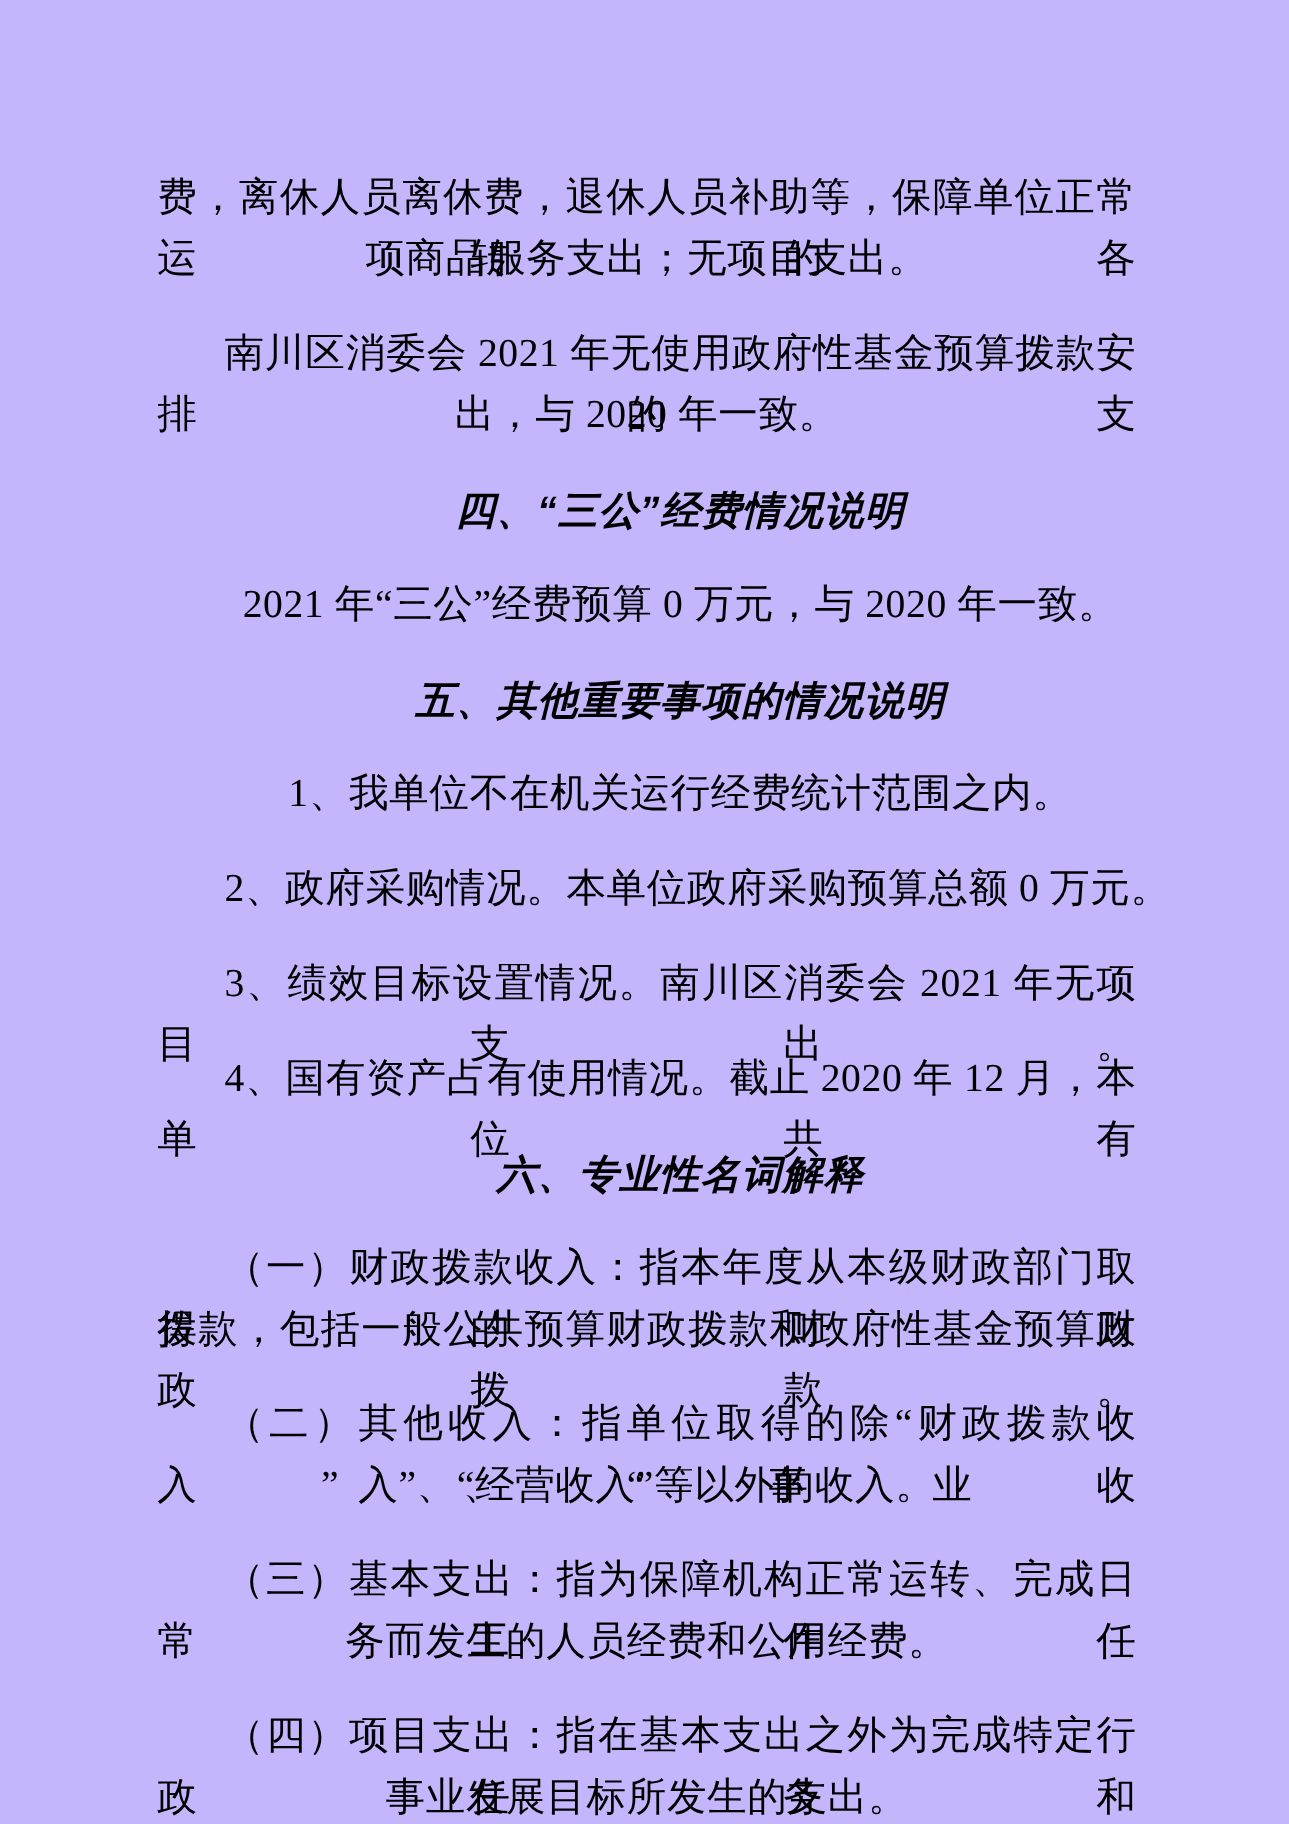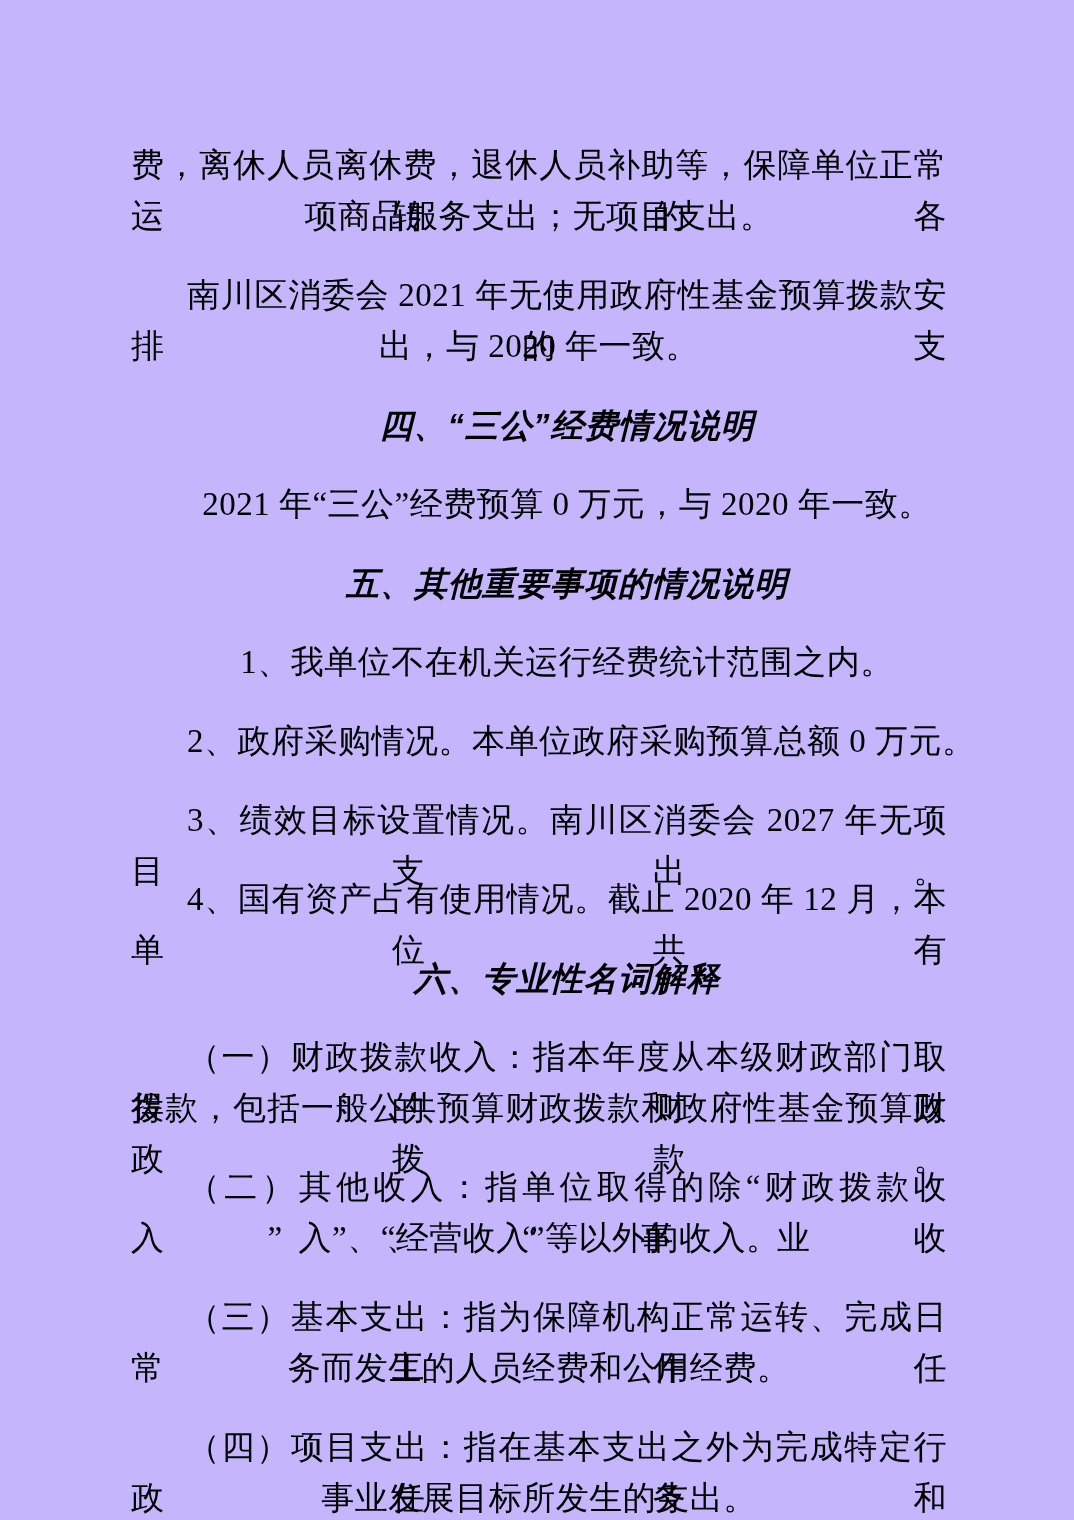--- a/index.html
+++ b/index.html
@@ -63,21 +63,21 @@
   <div class="doc-body">
       <div class="line justify"><span>费，离休人员离休费，退休人员补助等，保障单位正常运转的各</span></div>
       <div class="line"><span>项商品服务支出；无项目支出。</span></div>
       <div class="line indent justify"><span>南川区消委会 2021 年无使用政府性基金预算拨款安排的支</span></div>
       <div class="line"><span>出，与 2020 年一致。</span></div>
       <div class="line indent heading"><span>四、“三公”经费情况说明</span></div>
       <div class="line indent"><span>2021 年“三公”经费预算 0 万元，与 2020 年一致。</span></div>
       <div class="line indent heading"><span>五、其他重要事项的情况说明</span></div>
       <div class="line indent"><span>1、我单位不在机关运行经费统计范围之内。</span></div>
       <div class="line indent"><span>2、政府采购情况。本单位政府采购预算总额 0 万元。</span></div>
-      <div class="line indent justify"><span>3、绩效目标设置情况。南川区消委会 2027 年无项目支出。</span></div>
+      <div class="line indent justify"><span>3、绩效目标设置情况。南川区消委会 2021 年无项目支出。</span></div>
       <div class="line indent justify"><span>4、国有资产占有使用情况。截止 2020 年 12 月，本单位共有</span></div>
       <div class="line indent heading"><span>六、专业性名词解释</span></div>
       <div class="line indent justify"><span class="bold">（一）财政拨款收入：</span><span>指本年度从本级财政部门取得的财政</span></div>
       <div class="line justify"><span>拨款，包括一般公共预算财政拨款和政府性基金预算财政拨款。</span></div>
       <div class="line indent justify"><span class="bold">（二）其他收入：</span><span>指单位取得的除“财政拨款收入”、“事业收</span></div>
       <div class="line"><span>入”、“经营收入”等以外的收入。</span></div>
       <div class="line indent justify"><span class="bold">（三）基本支出：</span><span>指为保障机构正常运转、完成日常工作任</span></div>
       <div class="line"><span>务而发生的人员经费和公用经费。</span></div>
       <div class="line indent justify"><span class="bold">（四）项目支出：</span><span>指在基本支出之外为完成特定行政任务和</span></div>
       <div class="line"><span>事业发展目标所发生的支出。</span></div>

